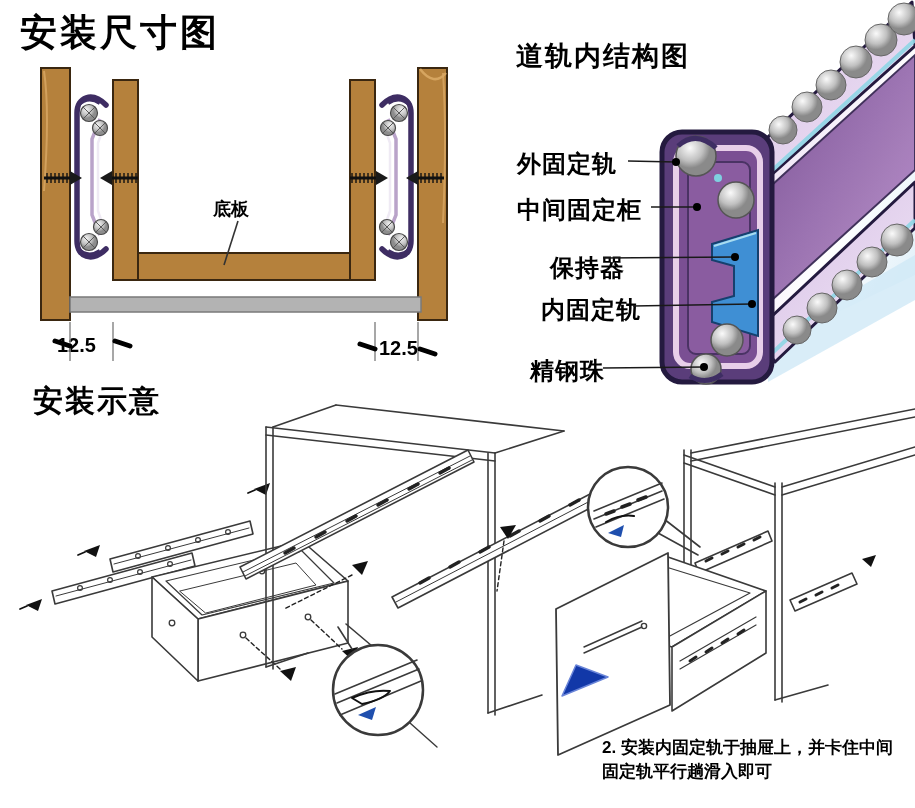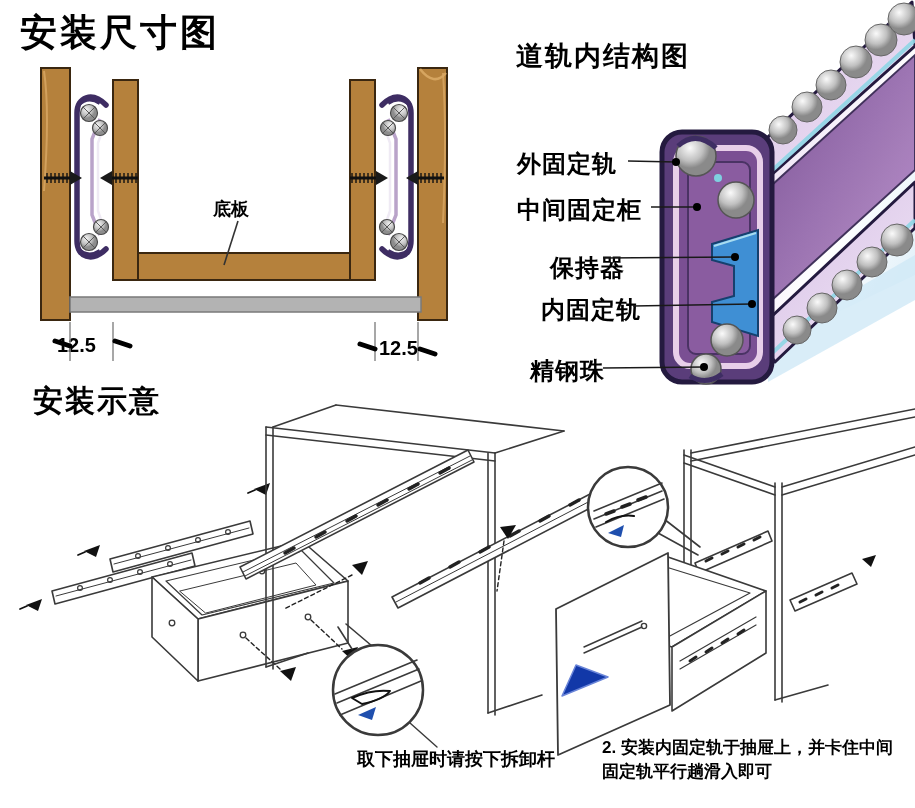--- a/index.html
+++ b/index.html
@@ -28,21 +28,20 @@
   <div class="abs small-lbl" style="left:213px;top:197px;">底板</div>
   <div class="abs dim" style="left:57px;top:334px;">12.5</div>
   <div class="abs dim" style="left:379px;top:337px;">12.5</div>
 
   <div class="abs lbl" style="left:517px;top:148px;">外固定轨</div>
   <div class="abs lbl" style="left:517px;top:194px;">中间固定柜</div>
   <div class="abs lbl" style="left:550px;top:246px;margin-top:6px;">保持器</div>
   <div class="abs lbl" style="left:541px;top:294px;">内固定轨</div>
   <div class="abs lbl" style="left:530px;top:355px;">精钢珠</div>
 
-  <div class="abs cap" style="left:357px;top:747px;">取下抽屉时请按下拆卸杆</div>
   <div class="abs cap2" style="left:602px;top:736px;">2. 安装内固定轨于抽屉上，并卡住中间
 固定轨平行趟滑入即可</div>
 
   <svg style="left:20px;top:55px;" width="440" height="330" viewBox="0 0 440 330">
     <defs>
       <radialGradient id="ballG" cx="35%" cy="30%">
         <stop offset="0%" stop-color="#f2f2f2"></stop>
           <stop offset="70%" stop-color="#bdbdbd"></stop>
           <stop offset="100%" stop-color="#8d8d8d"></stop>
       </radialGradient>

